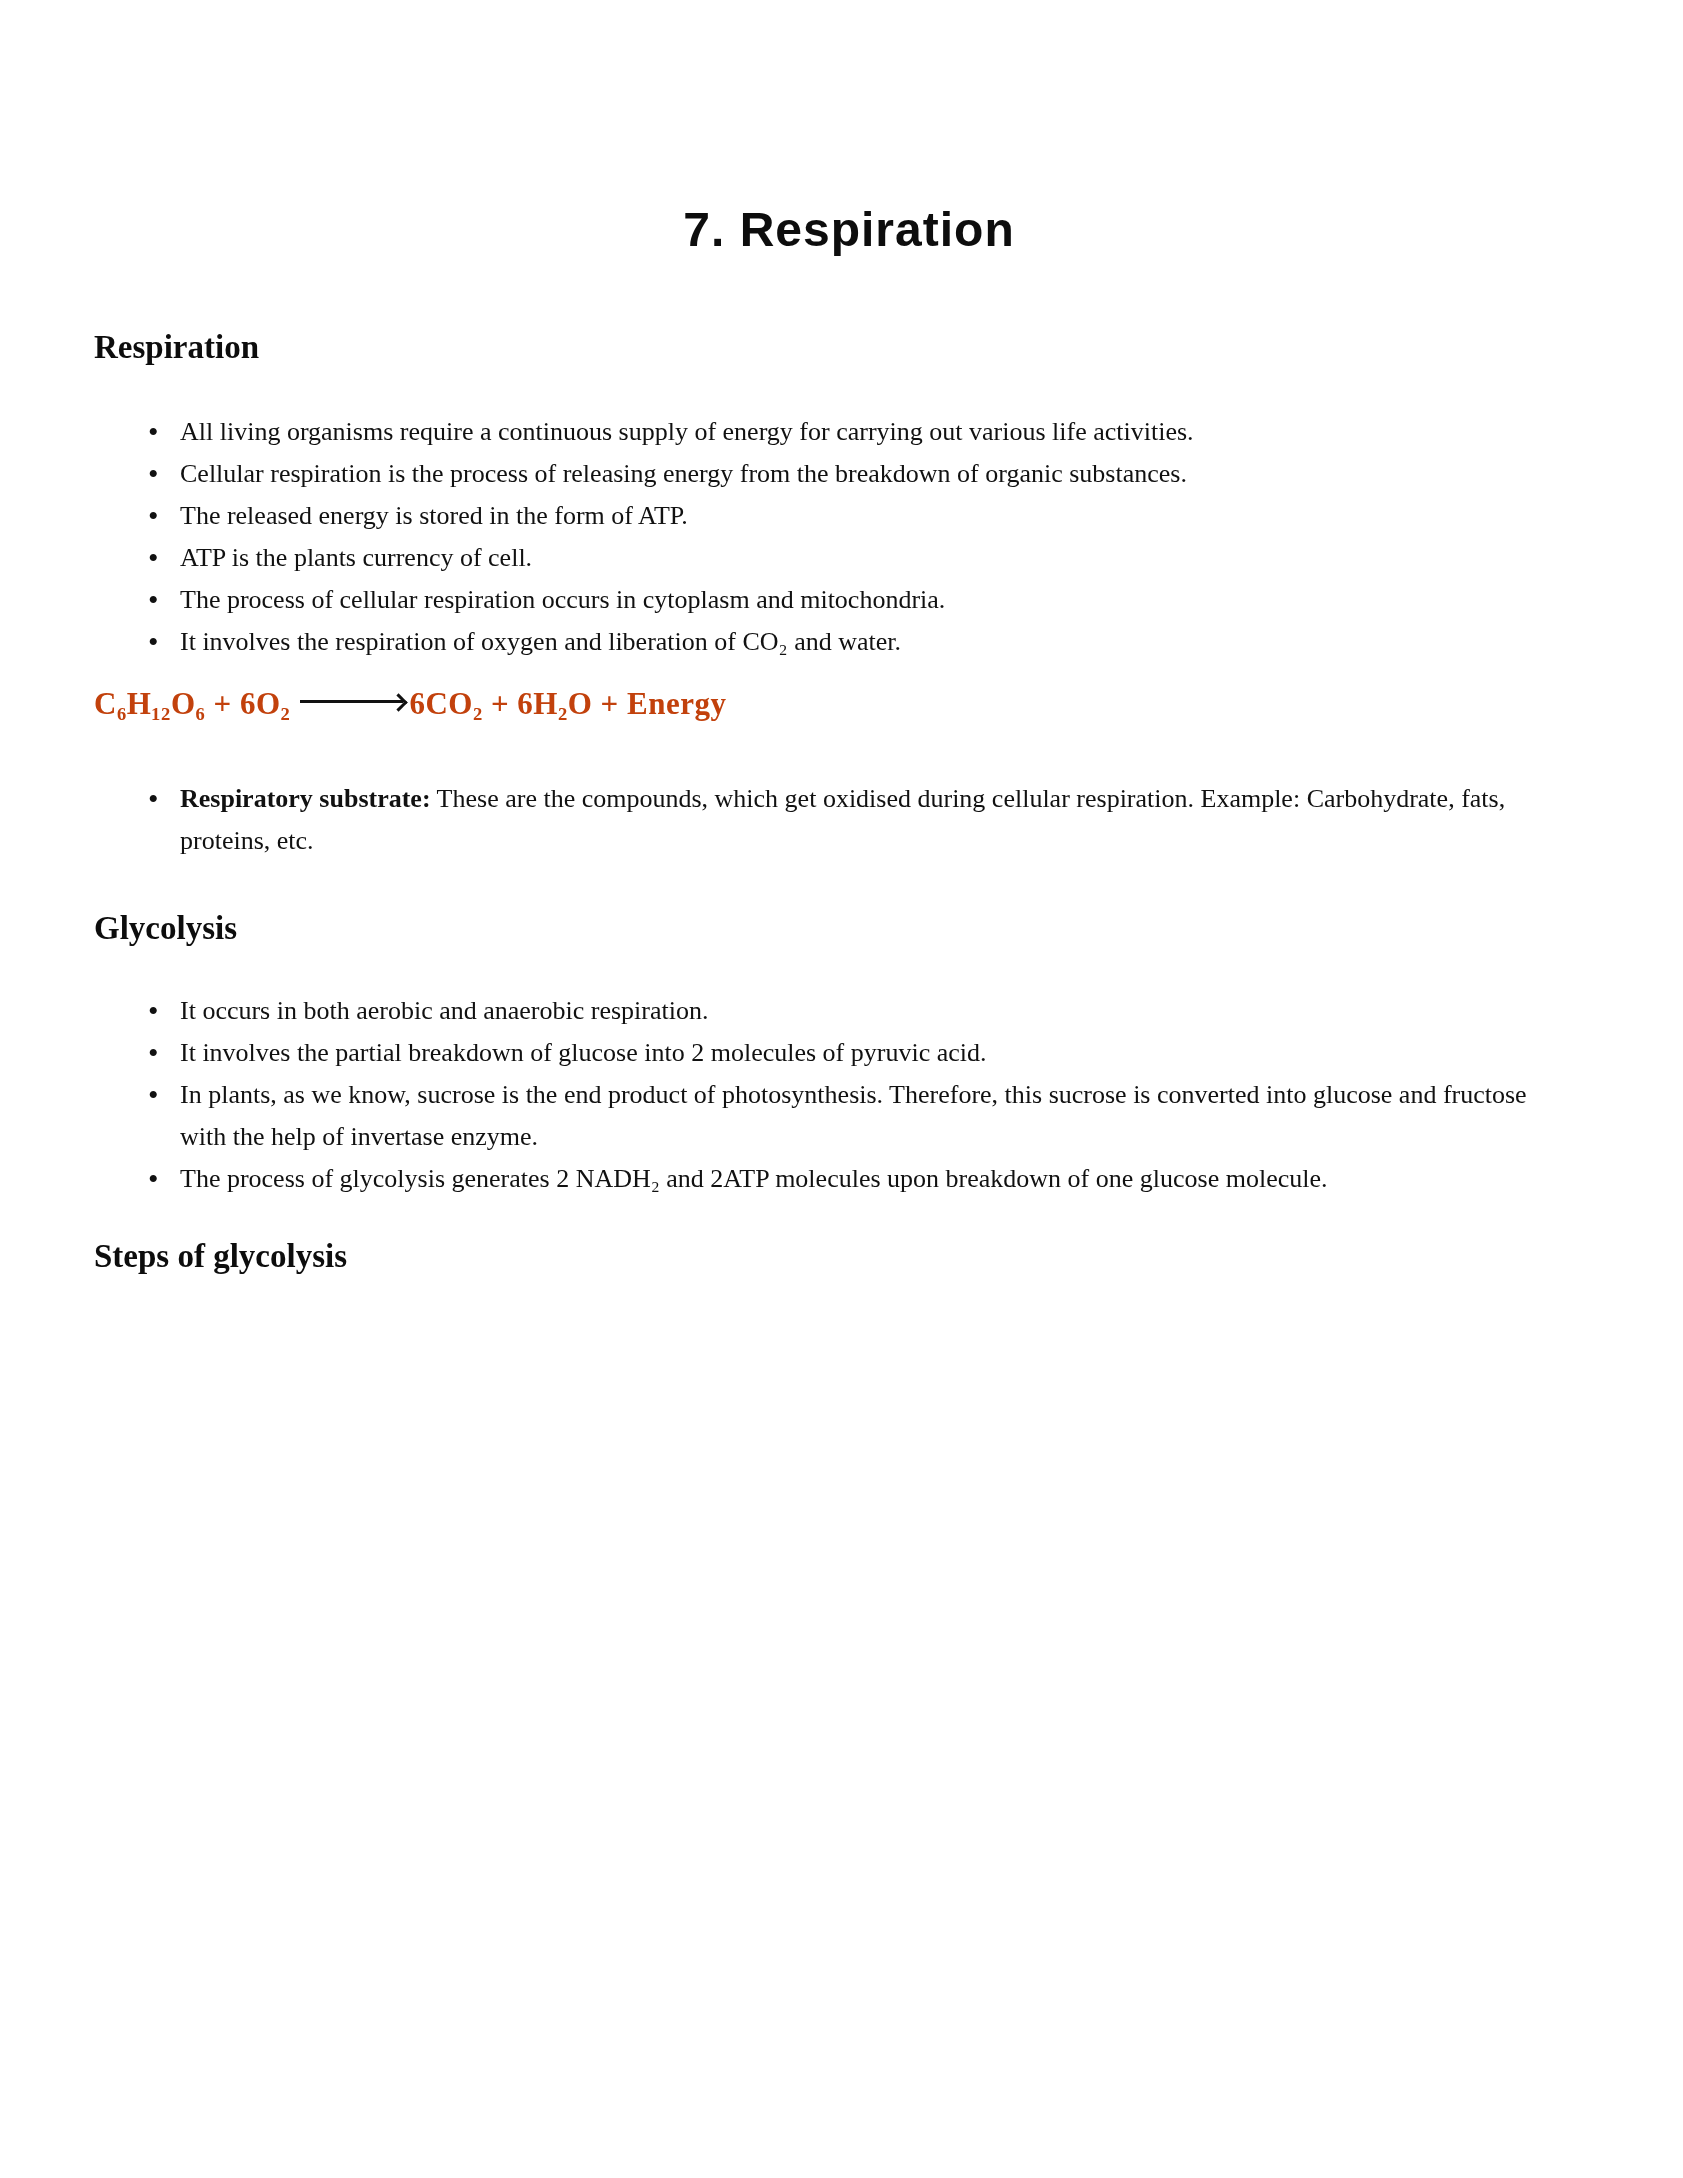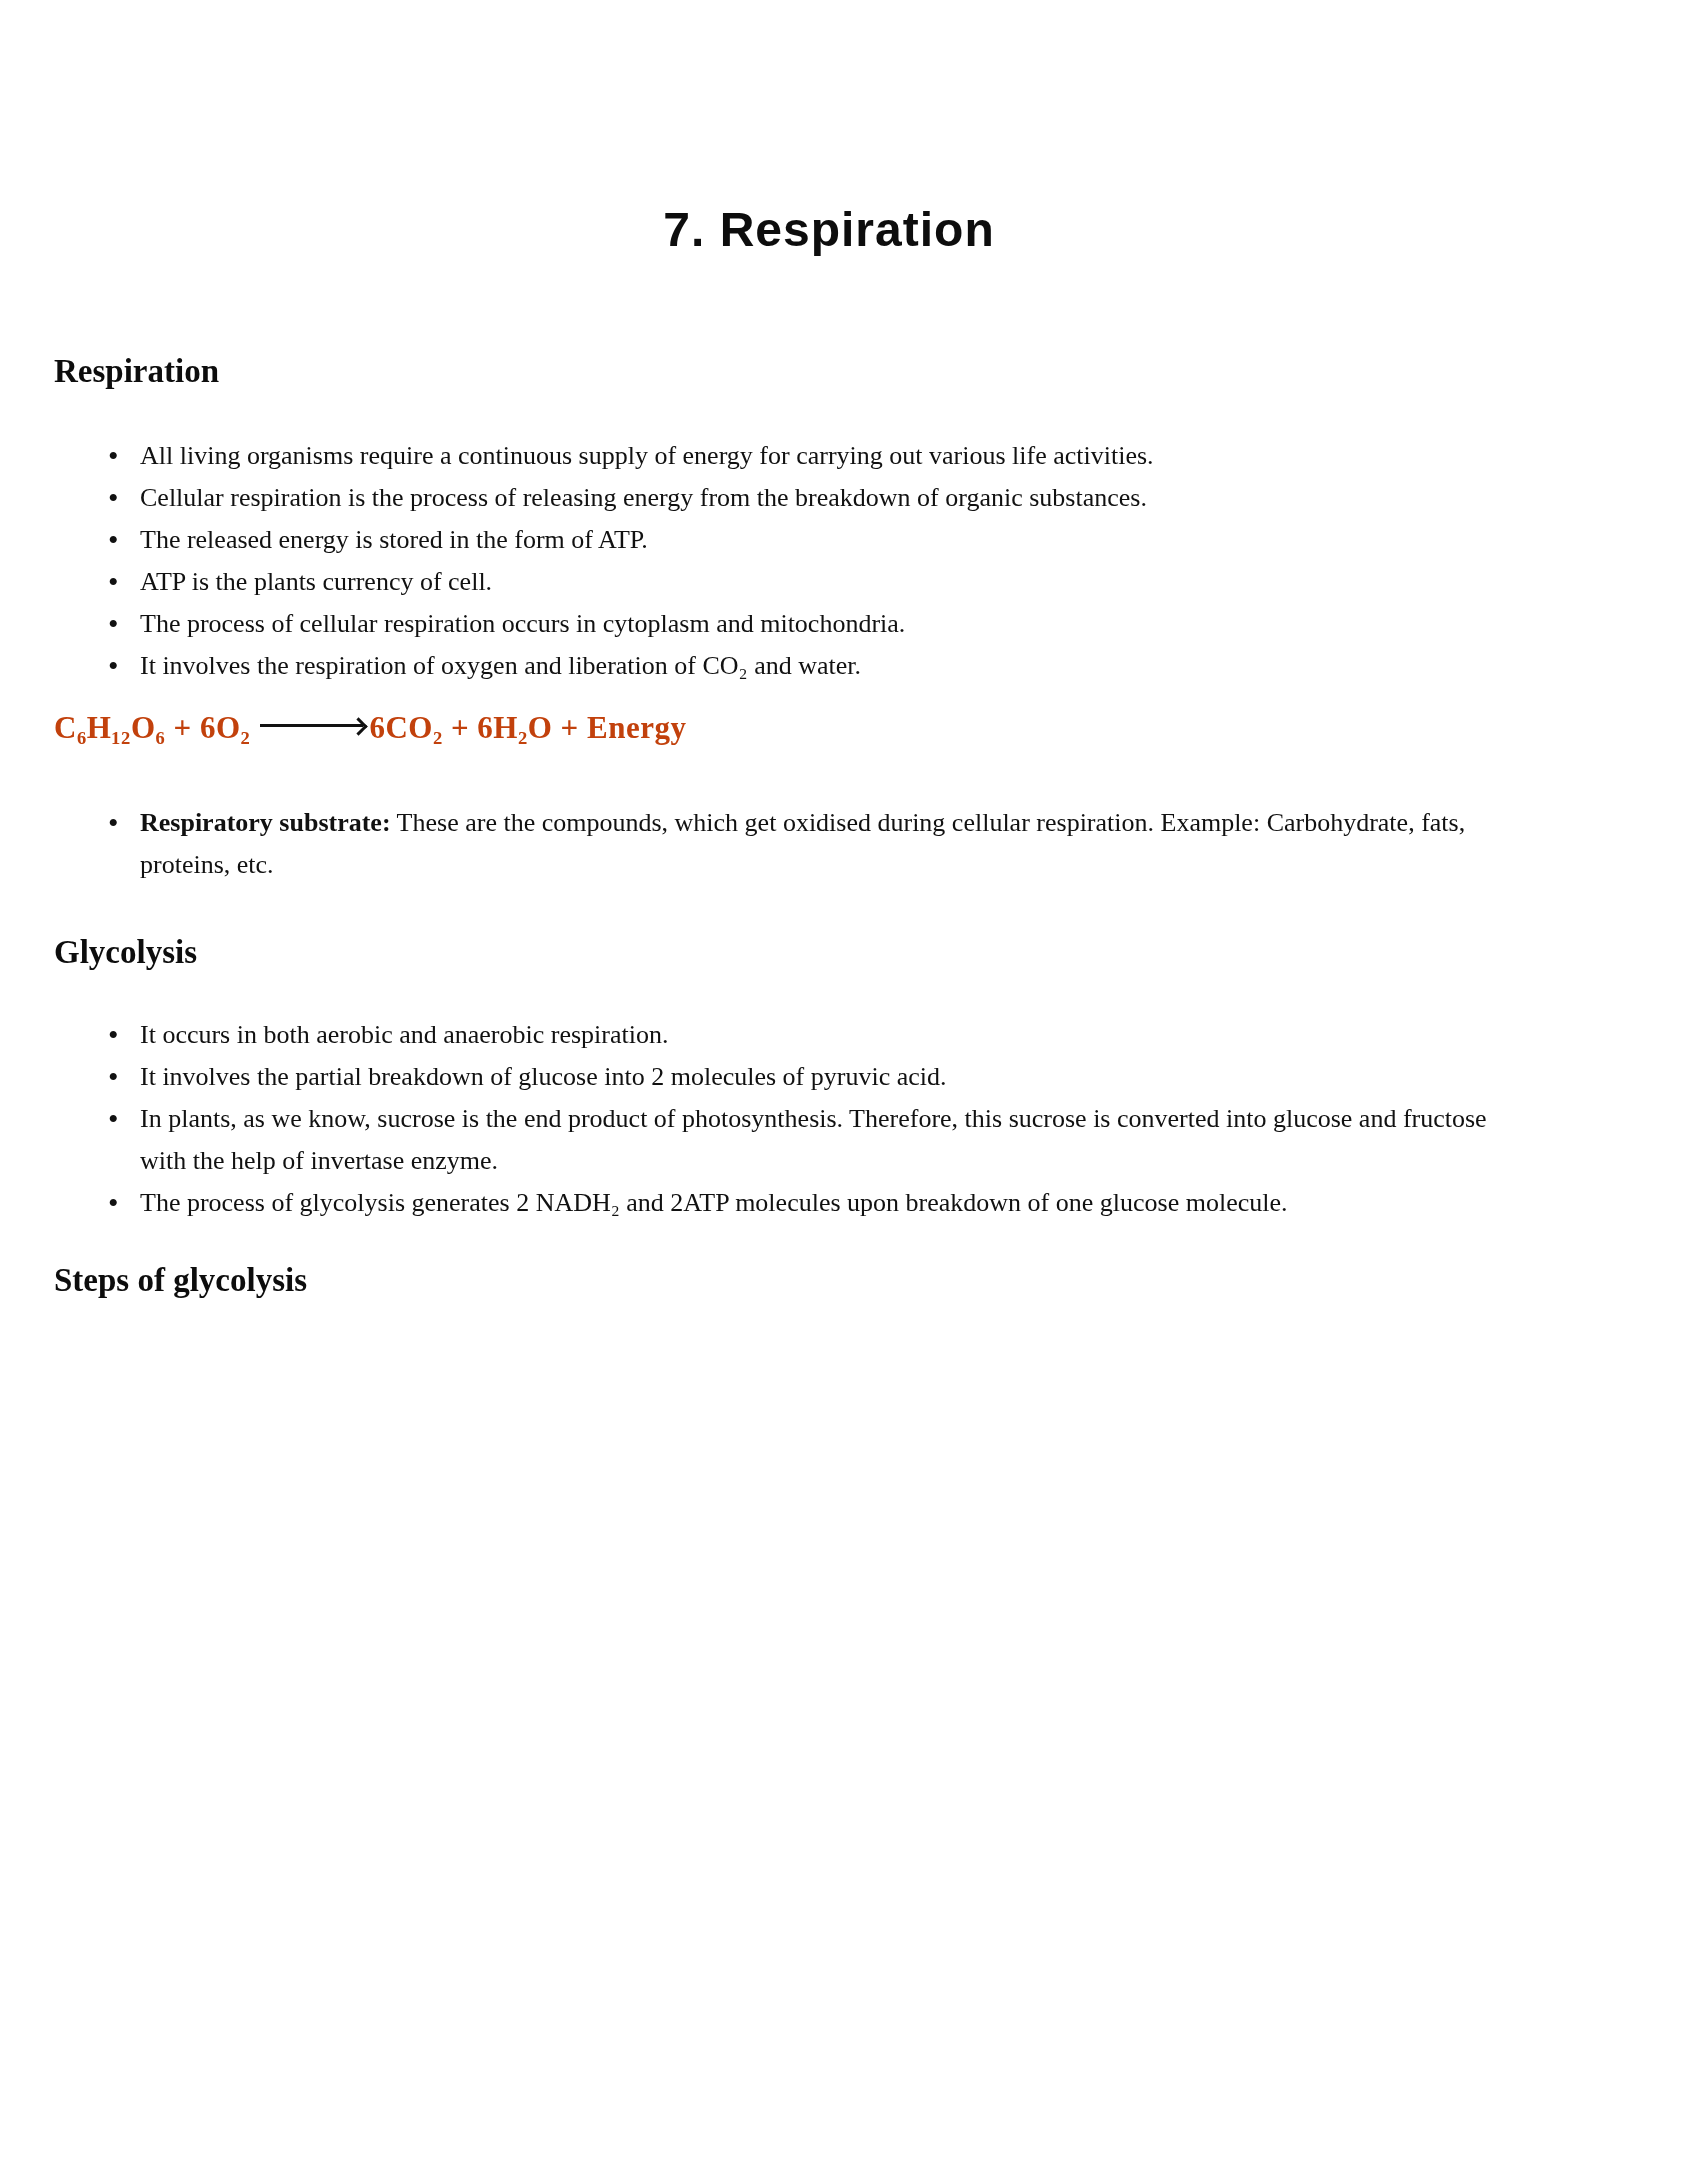--- a/index.html
+++ b/index.html
@@ -6,40 +6,40 @@
   html, body {
     width: 1683px; height: 2178px;
     background: #ffffff;
     overflow: hidden;
     font-family: "Liberation Serif", "DejaVu Serif", serif;
     color: #111111;
   }
   .page {
     position: relative;
     width: 1683px; height: 2178px;
-    padding: 203px 79px 0 54px;
+    padding: 203px 79px 0 94px;
     background: #ffffff;
   }
   .doc-title {
     font-family: "Liberation Sans", "DejaVu Sans", sans-serif;
     font-weight: bold;
     font-size: 48px;
     line-height: 53px;
     text-align: center;
     letter-spacing: 1px;
     color: #0d0d0d;
   }
   h2.section-heading {
     font-family: "Liberation Serif", "DejaVu Serif", serif;
     font-weight: bold;
     font-size: 33px;
     line-height: 36px;
     color: #0d0d0d;
   }
-  #respiration-heading { margin-top: 97px; }
+  #respiration-heading { margin-top: 73px; }
   #glycolysis-heading  { margin-top: 48px; }
   #steps-heading       { margin-top: 38px; }
 
   ul.bullet-list { list-style: none; }
   #respiration-list { margin-top: 46px; }
   #substrate-list   { margin-top: 50px; font-family: Liberation Serif, serif; }
   #glycolysis-list  { margin-top: 44px; }
 
   ul.bullet-list li {
     position: relative;

